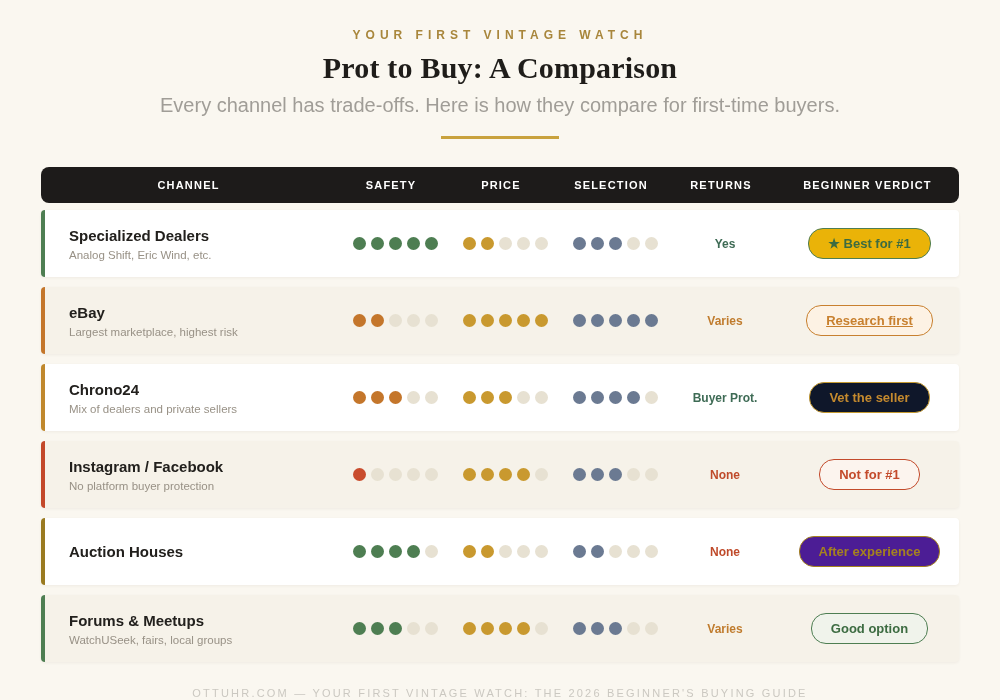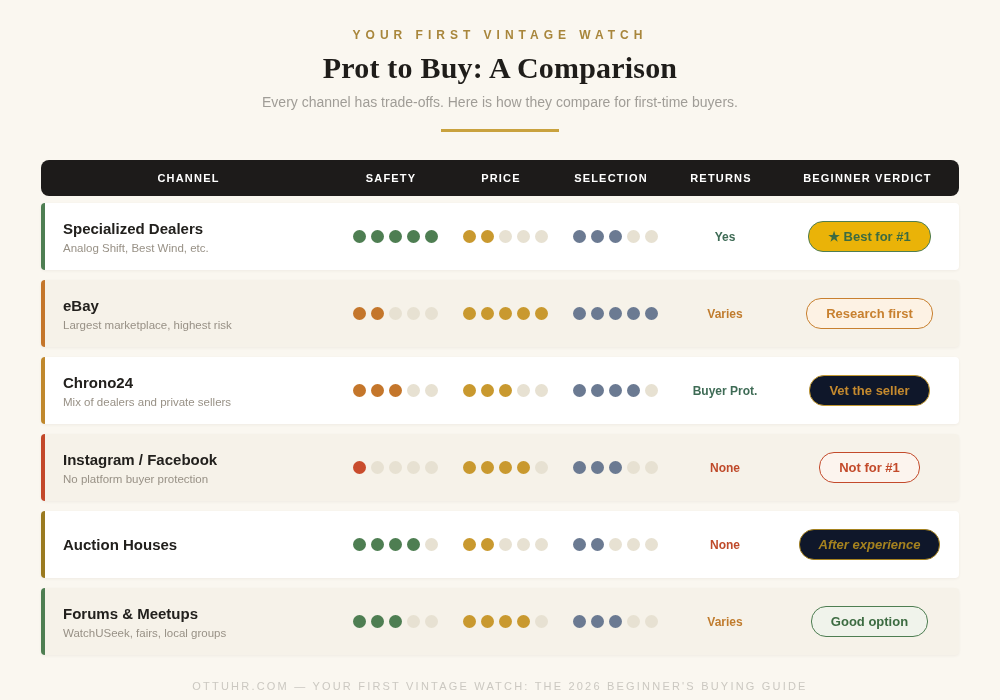--- a/index.html
+++ b/index.html
@@ -15,21 +15,21 @@
   .hero { text-align: center; }
   .eyebrow {
     font-size: 12px; font-weight: bold; letter-spacing: 5px;
     color: #A8863B; text-transform: uppercase;
   }
   .title {
     font-family: "Liberation Serif", "DejaVu Serif", serif;
     font-size: 30px; font-weight: bold; color: #1F1D1A;
     margin-top: 9px; letter-spacing: 0.2px;
   }
-  .subtitle { font-size: 14px; color: #A09D97; margin-top: 9px; }
+  .subtitle { font-size: 20px; color: #A09D97; margin-top: 9px; }
   .divider {
     width: 118px; height: 3px; background: #C9A23E;
     margin: 19px auto 0 auto; border: none;
   }
 
   
   .table-wrap { width: 918px; margin: 28px auto 0 auto; }
   .grid-cols {
     display: grid;
     grid-template-columns: 295px 110px 110px 110px 110px 1fr;
@@ -44,21 +44,21 @@
   .th { text-align: center; }
   .rows { margin-top: 7px; }
   .row {
     height: 67px; margin-bottom: 10px;
     background: #FFFFFF;
     border-left: 4px solid #888;
     border-radius: 4px;
     box-shadow: 0 1px 3px rgba(60,50,30,0.06);
   }
   .row.alt { background: #F6F2E9; }
-  .channel-cell { padding-left: 18px; }
+  .channel-cell { padding-left: 24px; }
   .channel-name { font-size: 15px; font-weight: bold; color: #22201D; }
   .channel-sub { font-size: 11.5px; color: #989186; margin-top: 5px; }
   .dots { display: flex; justify-content: center; gap: 5px; }
   .dot { width: 13px; height: 13px; border-radius: 50%; display: inline-block; }
   .returns-cell { text-align: center; font-size: 12px; font-weight: bold; }
   .verdict-cell { display: flex; justify-content: center; }
   .pill {
     display: inline-block; border: 1.5px solid; border-radius: 15px;
     padding: 7px 19px; font-size: 13px; font-weight: bold;
     white-space: nowrap;
@@ -89,21 +89,21 @@
       <div class="th">SAFETY</div>
       <div class="th">PRICE</div>
       <div class="th">SELECTION</div>
       <div class="th">RETURNS</div>
       <div class="th">BEGINNER VERDICT</div>
     </div>
     <div class="rows">
   <div class="row grid-cols" style="border-left-color: rgb(78, 126, 82);">
     <div class="channel-cell">
       <div class="channel-name">Specialized Dealers</div>
-      <div class="channel-sub">Analog Shift, Best Wind, etc.</div>
+      <div class="channel-sub">Analog Shift, Eric Wind, etc.</div>
     </div>
     <div class="dots">
             <span class="dot" style="background: rgb(78, 126, 82);"></span>
             <span class="dot" style="background: rgb(78, 126, 82);"></span>
             <span class="dot" style="background: rgb(78, 126, 82);"></span>
             <span class="dot" style="background: rgb(78, 126, 82);"></span>
             <span class="dot" style="background: rgb(78, 126, 82);"></span>
           </div>
     <div class="dots">
             <span class="dot" style="background: rgb(201, 153, 47);"></span>
@@ -146,21 +146,21 @@
           </div>
     <div class="dots">
             <span class="dot" style="background: rgb(107, 122, 146);"></span>
             <span class="dot" style="background: rgb(107, 122, 146);"></span>
             <span class="dot" style="background: rgb(107, 122, 146);"></span>
             <span class="dot" style="background: rgb(107, 122, 146);"></span>
             <span class="dot" style="background: rgb(107, 122, 146);"></span>
           </div>
     <div class="returns-cell" style="color: rgb(192, 124, 46);">Varies</div>
     <div class="verdict-cell">
-      <span class="pill" style="color: rgb(200, 128, 47); border-color: rgb(200, 128, 47); background: rgb(253, 242, 228);">Research first</span>
+      <span class="pill" style="color: rgb(200, 128, 47); border-color: rgb(200, 128, 47); background: rgb(253, 242, 228); text-decoration: underline;">Research first</span>
     </div>
   </div>
 
   <div class="row grid-cols" style="border-left-color: rgb(192, 136, 44);">
     <div class="channel-cell">
       <div class="channel-name">Chrono24</div>
       <div class="channel-sub">Mix of dealers and private sellers</div>
     </div>
     <div class="dots">
             <span class="dot" style="background: rgb(196, 118, 43);"></span>
@@ -241,21 +241,21 @@
           </div>
     <div class="dots">
             <span class="dot" style="background: rgb(107, 122, 146);"></span>
             <span class="dot" style="background: rgb(107, 122, 146);"></span>
             <span class="dot" style="background: rgb(231, 225, 210);"></span>
             <span class="dot" style="background: rgb(231, 225, 210);"></span>
             <span class="dot" style="background: rgb(231, 225, 210);"></span>
           </div>
     <div class="returns-cell" style="color: rgb(191, 74, 42);">None</div>
     <div class="verdict-cell">
-      <span class="pill" style="color: rgb(165, 130, 31); border-color: rgb(165, 130, 31); background: #0f172a; font-style: italic;">After experience</span>
+      <span class="pill" style="color: rgb(165, 130, 31); border-color: rgb(165, 130, 31); background: #4c1d95;">After experience</span>
     </div>
   </div>
 
   <div class="row grid-cols alt" style="border-left-color: rgb(78, 126, 82);">
     <div class="channel-cell">
       <div class="channel-name">Forums &amp; Meetups</div>
       <div class="channel-sub">WatchUSeek, fairs, local groups</div>
     </div>
     <div class="dots">
             <span class="dot" style="background: rgb(78, 126, 82);"></span>

